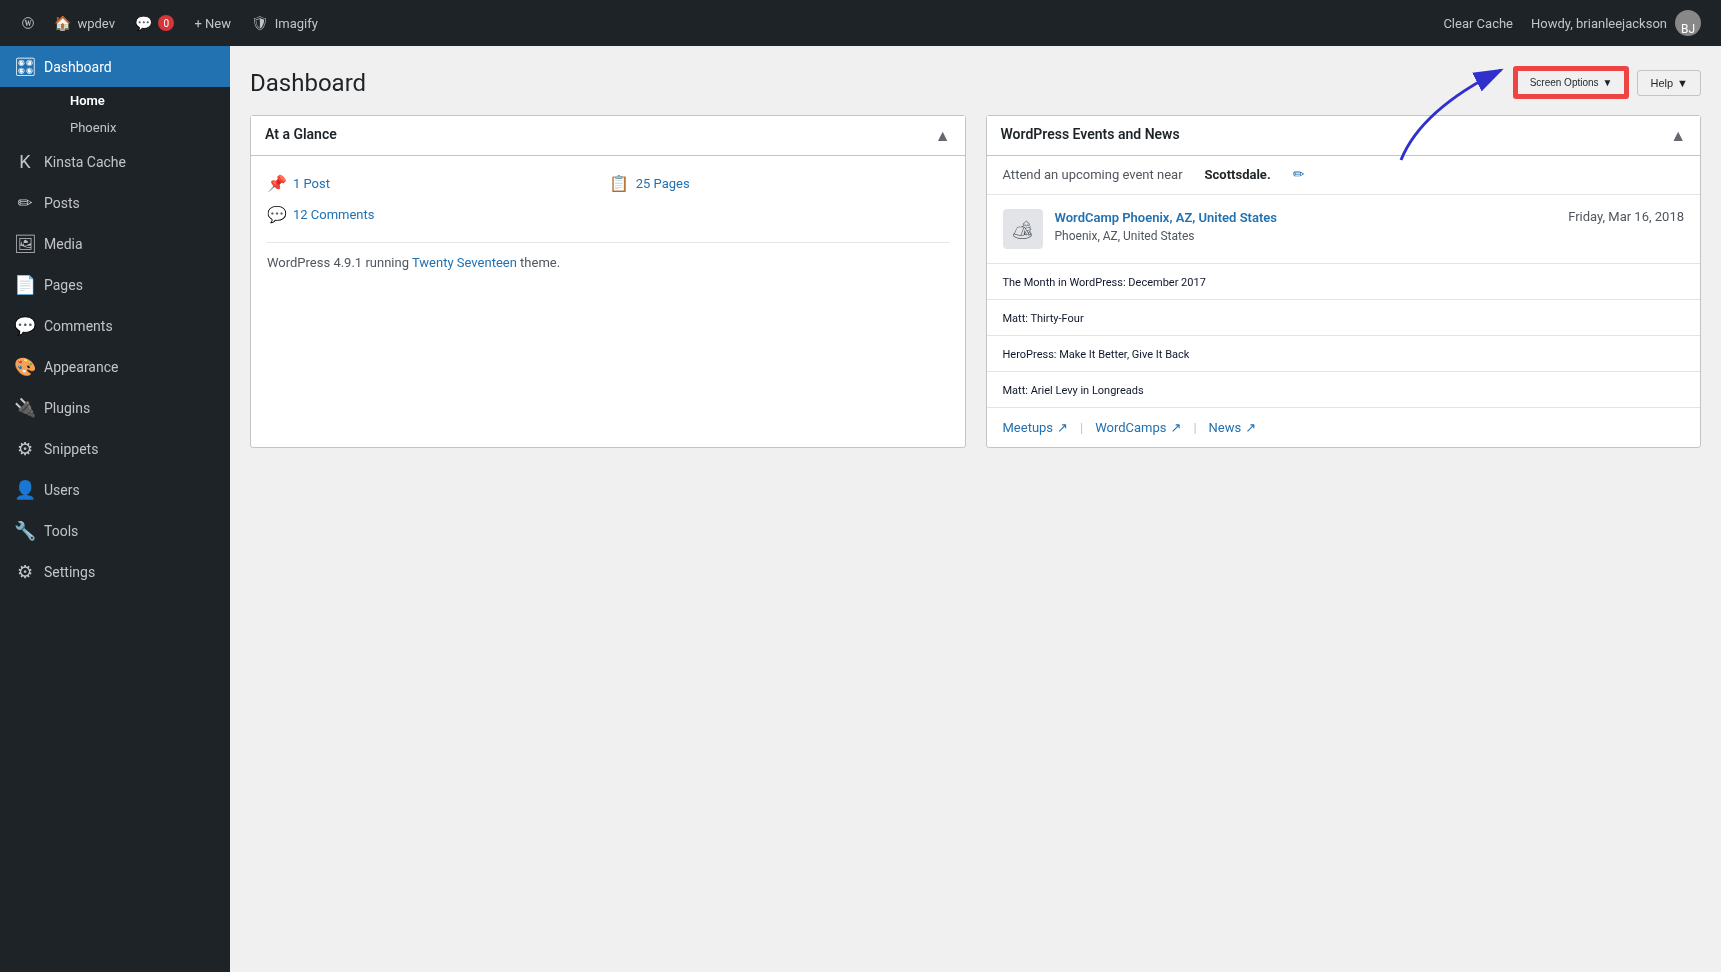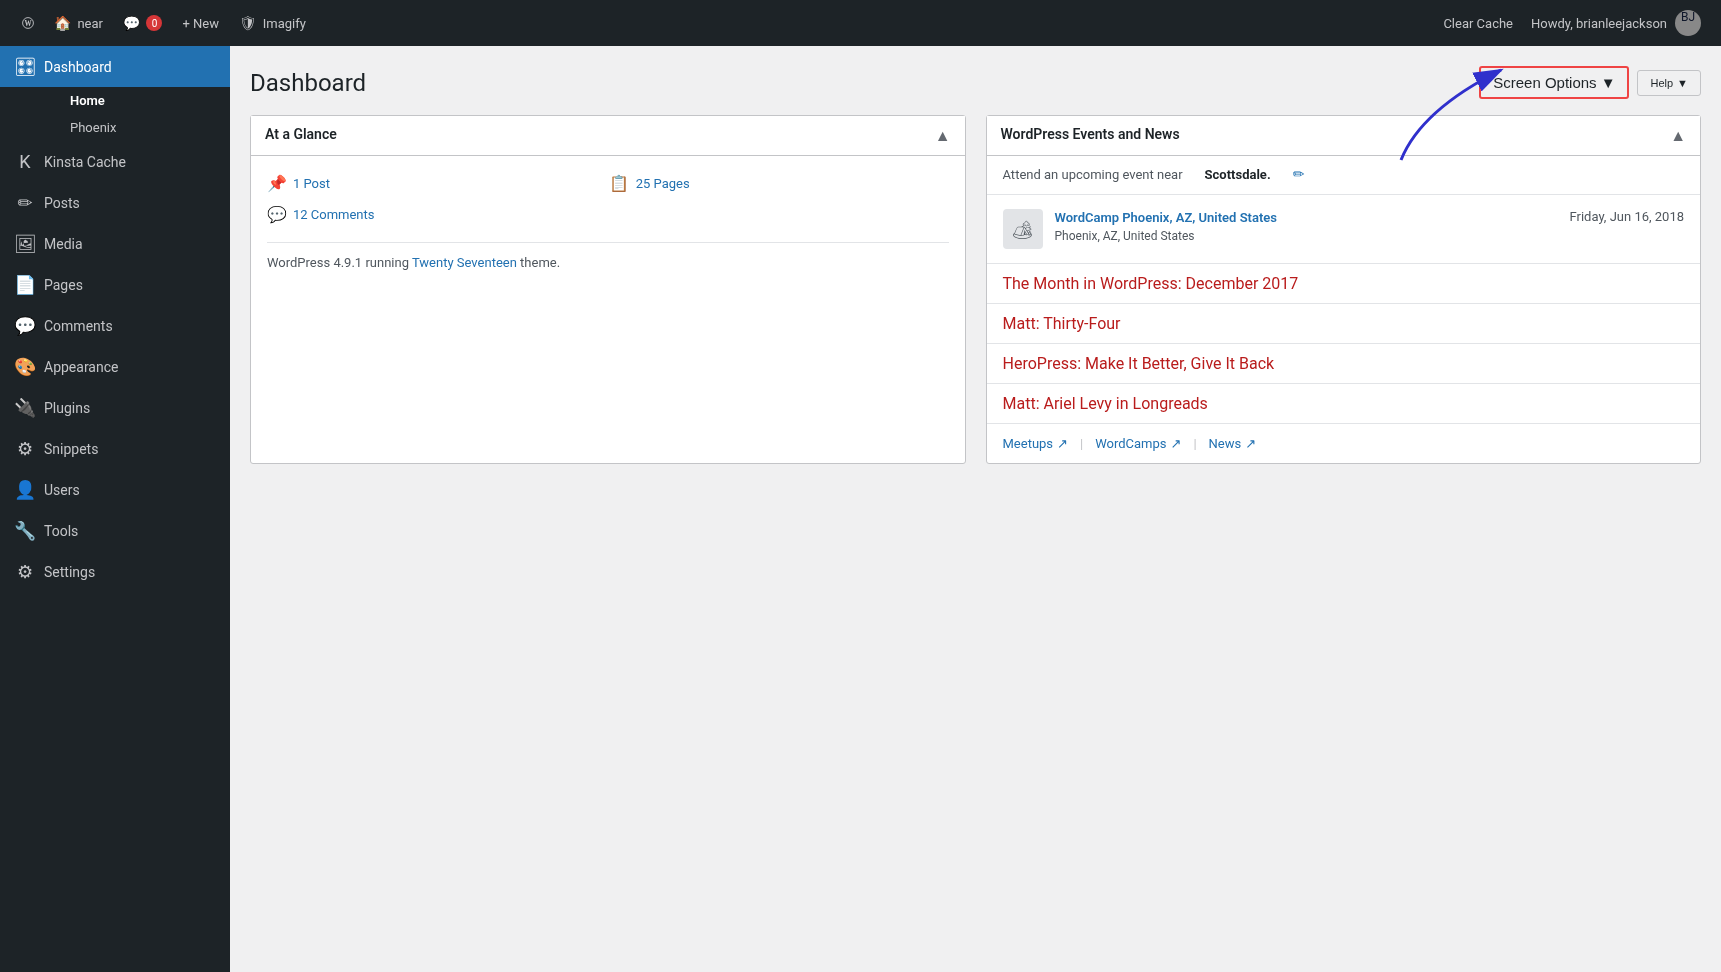--- a/index.html
+++ b/index.html
@@ -46,24 +46,24 @@
       gap: 8px;
       font-size: 13px;
     }
     .user-avatar {
       width: 26px;
       height: 26px;
       border-radius: 50%;
       background: #888;
       overflow: hidden;
       display: flex;
-      align-items: flex-start;
+      align-items: flex-end;
       justify-content: center;
       font-size: 12px;
-      color: #0f172a;
+      color: #ffffff;
     }
 
     
     #sidebar {
       background: #1d2327;
       width: 230px;
       position: fixed;
       top: 46px;
       left: 0;
       bottom: 0;
@@ -112,25 +112,25 @@
       font-weight: 400;
       color: #1d2327;
     }
     .top-bar-right {
       display: flex;
       align-items: center;
       gap: 8px;
     }
     .screen-options-btn {
       background: #f0f0f1;
-      border: 2px solid #ef4444;
+      border: 5px solid #ef4444;
       border-radius: 3px;
       padding: 6px 12px;
       cursor: pointer;
-      font-size: 15px;
+      font-size: 10px;
       color: #1d2327;
       display: flex;
       align-items: center;
       gap: 4px;
     }
     .help-btn {
       background: #f0f0f1;
       border: 1px solid #c3c4c7;
       border-radius: 3px;
       padding: 6px 12px;
@@ -225,21 +225,21 @@
     .event-name { color: #2271b1; font-size: 13px; font-weight: 600; text-decoration: none; line-height: 1.4; cursor: pointer; }
     .event-location { color: #50575e; font-size: 12px; margin-top: 2px; }
     .event-date { color: #50575e; font-size: 13px; white-space: nowrap; }
 
     .news-list { padding: 0; }
     .news-item {
       padding: 10px 16px;
       border-bottom: 1px solid #e2e4e7;
     }
     .news-item:last-child { border-bottom: none; }
-    .news-link { color: #b91c1c; font-size: 16px; text-decoration: none; cursor: pointer; }
+    .news-link { color: #0f172a; font-size: 11px; text-decoration: none; cursor: pointer; }
 
     .news-footer {
       padding: 12px 16px;
       border-top: 1px solid #e2e4e7;
       display: flex;
       align-items: center;
       gap: 12px;
       font-size: 13px;
     }
     .news-footer-link {
@@ -288,21 +288,21 @@
 
 <div id="admin-bar">
   <div class="wp-logo ab-item">
     <svg width="20" height="20" viewBox="0 0 20 20" fill="none" xmlns="http://www.w3.org/2000/svg">
       <circle cx="10" cy="10" r="9" stroke="#c3c4c7" stroke-width="1.5" fill="none"></circle>
       <text x="10" y="15" text-anchor="middle" font-size="12" fill="#c3c4c7" font-family="serif" font-weight="bold">W</text>
     </svg>
   </div>
   <div class="ab-item">
     <span style="font-size:14px;">🏠</span>
-    <span>near</span>
+    <span>wpdev</span>
   </div>
   <div class="ab-item">
     <span style="font-size:14px;">💬</span>
     <span class="badge">0</span>
   </div>
   <div class="ab-item">
     <span>+ New</span>
   </div>
   <div class="ab-item">
     <span style="font-size:14px;">🛡</span>
@@ -451,21 +451,21 @@
       </div>
 
       <div class="event-item">
         <div class="event-logo">
           <span>🏕</span>
         </div>
         <div class="event-info">
           <div class="event-name">WordCamp Phoenix, AZ, United States</div>
           <div class="event-location">Phoenix, AZ, United States</div>
         </div>
-        <div class="event-date">Friday, Jun 16, 2018</div>
+        <div class="event-date">Friday, Mar 16, 2018</div>
       </div>
 
       <div class="news-list">
         <div class="news-item">
           <a class="news-link">The Month in WordPress: December 2017</a>
         </div>
         <div class="news-item">
           <a class="news-link">Matt: Thirty-Four</a>
         </div>
         <div class="news-item">

